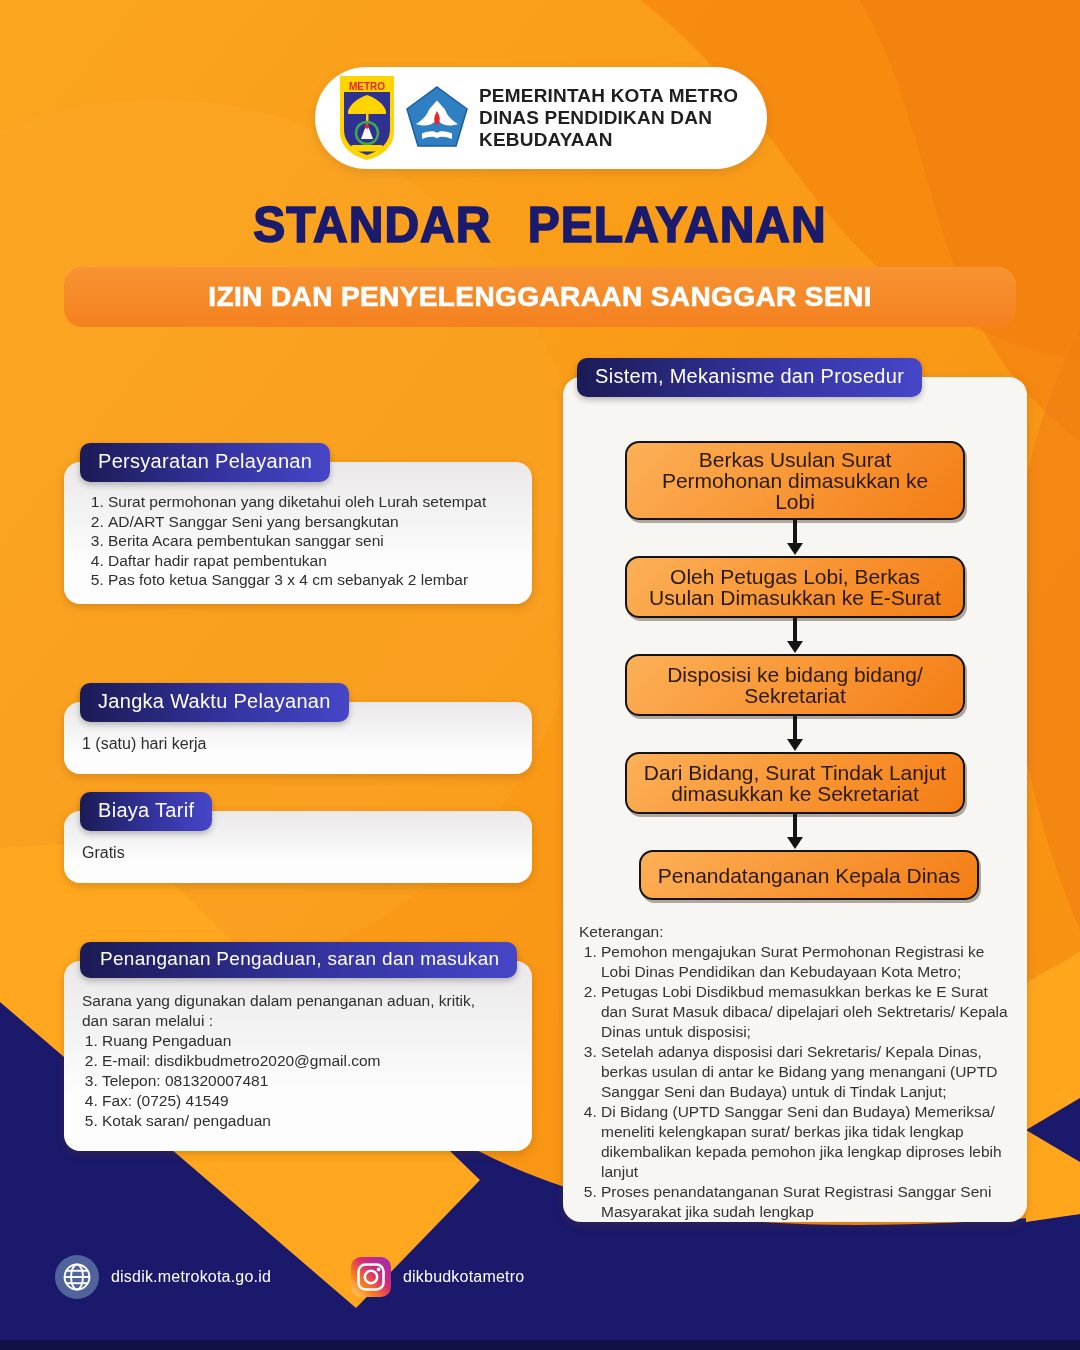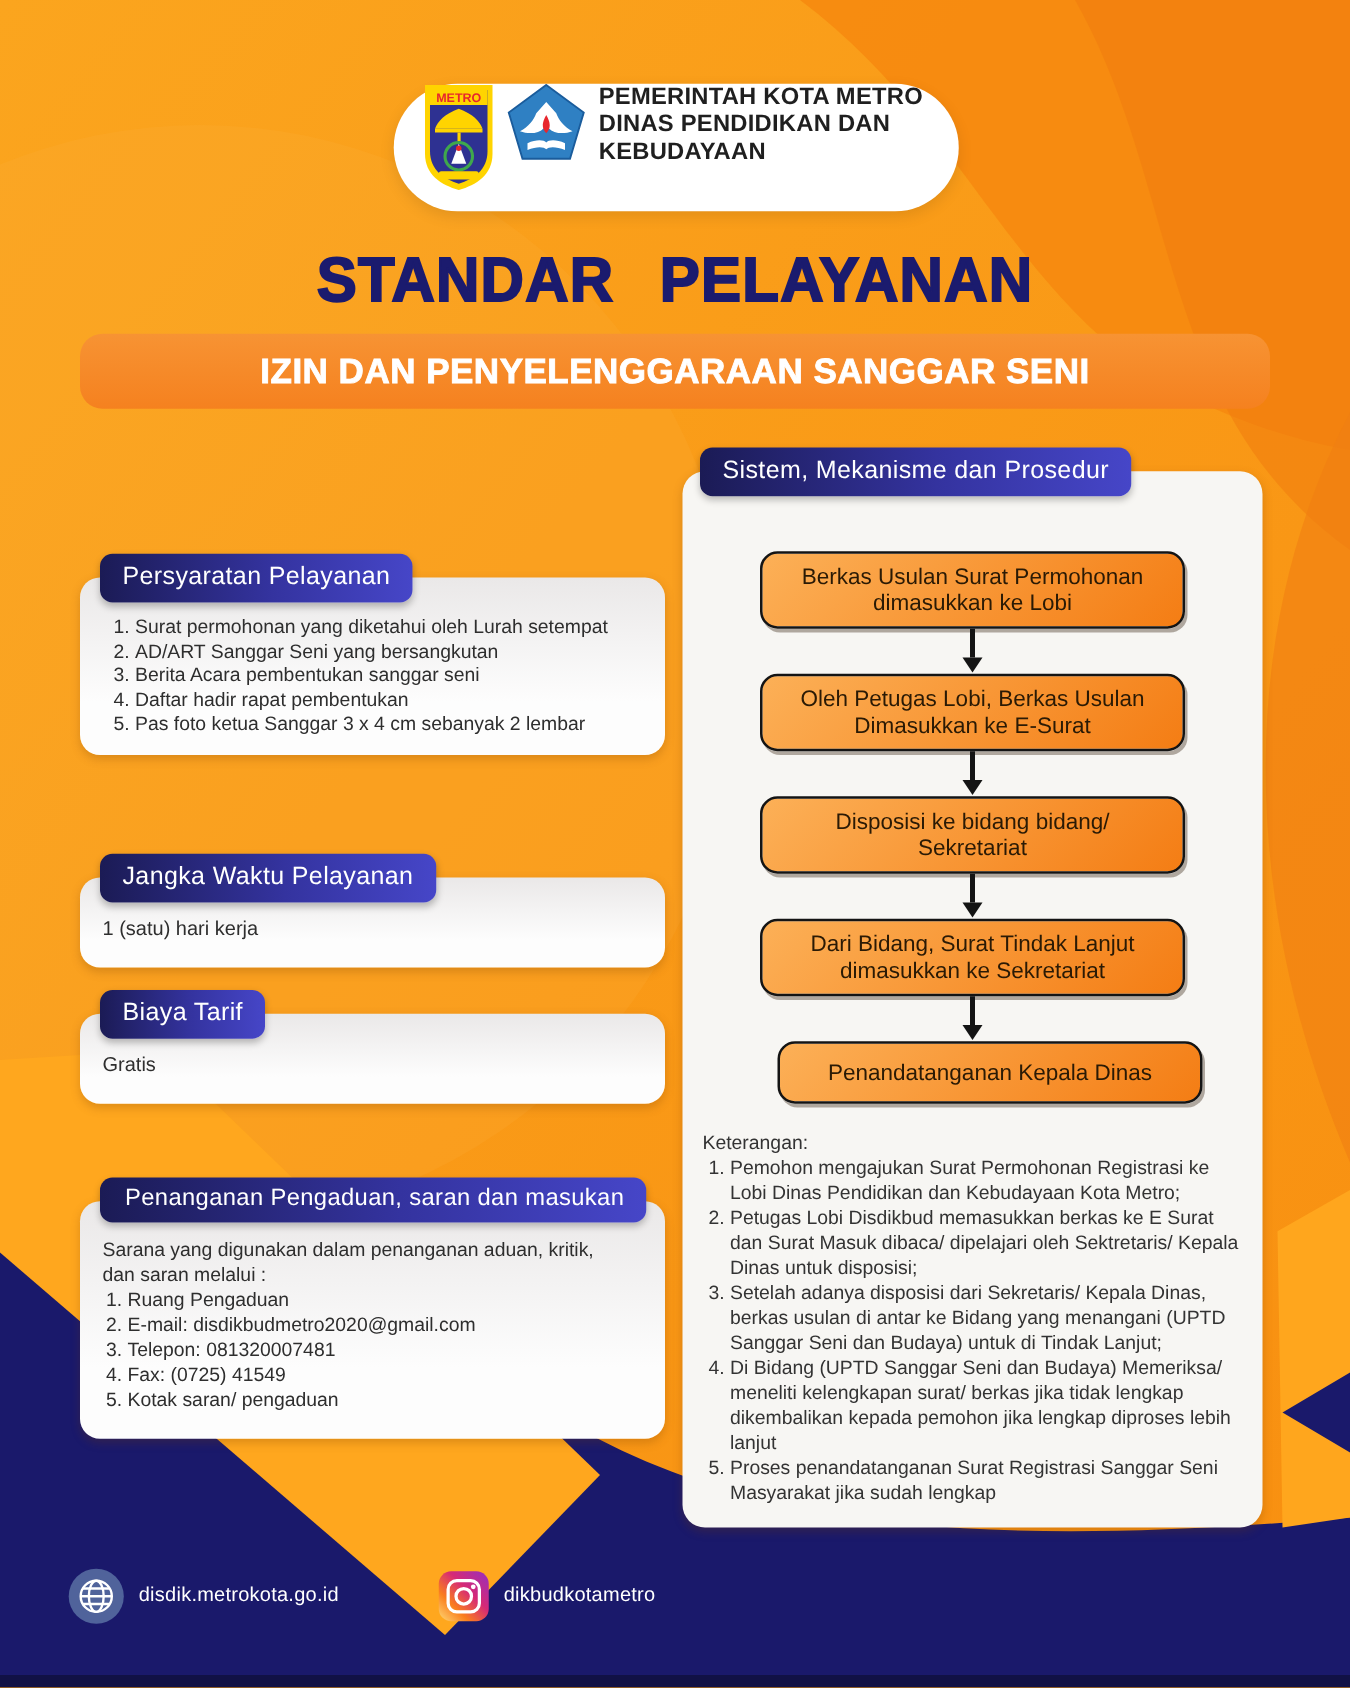--- a/index.html
+++ b/index.html
@@ -3,21 +3,21 @@
 <meta charset="utf-8">
 <style>
   * { margin:0; padding:0; box-sizing:border-box; }
   body { background:#2a2a2a; font-family:"Liberation Sans", sans-serif; }
   .poster{ position:relative; width:1080px; height:1350px; margin:0 auto; overflow:hidden;
            background:#F99B16; }
   .bg{ position:absolute; inset:0; width:100%; height:100%; }
 
   
   .header-pill{ position:absolute; left:315px; top:67px; width:452px; height:102px;
-    background:#fff; border-radius:60px; display:flex; align-items:flex-start; gap:10px;
+    background:#fff; border-radius:60px; display:flex; align-items:center; gap:10px;
     padding:0 26px 0 24px; box-shadow:0 4px 12px rgba(0,0,0,.10); }
   .org-text{ font-size:19px; font-weight:700; color:#1f1f1f; line-height:1.17; letter-spacing:.2px; }
 
   
   .page-title{ position:absolute; left:0; top:197px; width:100%; text-align:center;
     font-size:48px; font-weight:700; color:#1B1B6E; -webkit-text-stroke:1.6px #1B1B6E;
     letter-spacing:1px; word-spacing:22px; transform:scaleY(1.04); }
   .subtitle-banner{ position:absolute; left:64px; top:267px; width:952px; height:60px;
     border-radius:18px; background:linear-gradient(180deg,#F79333,#F5811F);
     display:flex; align-items:center; justify-content:center;
@@ -33,27 +33,27 @@
     border-radius:16px; box-shadow:0 3px 8px rgba(120,60,0,.25); color:#2e2e2e; }
   .card-persyaratan{ left:64px; top:462px; width:468px; height:142px; padding:30px 12px 0 18px; }
   .card-persyaratan ol{ font-size:15.5px; line-height:19.6px; padding-left:26px; }
   .card-jangka{ left:64px; top:702px; width:468px; height:72px; padding:33px 18px 0; font-size:16px; }
   .card-biaya{ left:64px; top:811px; width:468px; height:72px; padding:33px 18px 0; font-size:16px; }
   .card-pengaduan{ left:64px; top:961px; width:468px; height:190px; padding:30px 30px 0 18px;
     font-size:15.5px; line-height:20px; }
   .card-pengaduan ol{ padding-left:20px; }
 
   
-  .card-prosedur{ left:546px; top:377px; width:464px; height:845px;
+  .card-prosedur{ left:563px; top:377px; width:464px; height:845px;
     background:#F7F6F3; border-radius:18px; box-shadow:0 3px 8px rgba(120,60,0,.25); }
   .flow{ display:flex; flex-direction:column; align-items:center; padding-top:64px; }
   .flow-box{ width:340px; min-height:62px; border:2.5px solid #141414; border-radius:14px;
     background:linear-gradient(135deg,#FCB057 0%,#F47D14 100%);
     display:flex; align-items:center; justify-content:center; text-align:center;
-    font-size:18px; font-weight:500; line-height:21px; color:#2a1a05; padding:6px 16px;
+    font-size:21px; font-weight:500; line-height:21px; color:#2a1a05; padding:6px 16px;
     box-shadow:2px 3px 0 rgba(40,20,0,.35); }
   .flow-box.last{ min-height:50px;margin-left:28px; }
   .flow-arrow{ width:3.5px; height:23px; background:#141414; margin:0 auto; position:relative; }
   .flow-arrow::after{ content:""; position:absolute; left:50%; top:100%; transform:translateX(-50%);
     border-left:8px solid transparent; border-right:8px solid transparent; border-top:12px solid #141414; }
   .flow-gap{ height:36px; display:flex; flex-direction:column; justify-content:flex-start; }
   .keterangan{ padding:22px 16px 0 16px; font-size:15.5px; line-height:20px; color:#333; }
   .keterangan .ket-label{ display:block; margin-bottom:0; }
   .keterangan ol{ padding-left:22px; }
 

